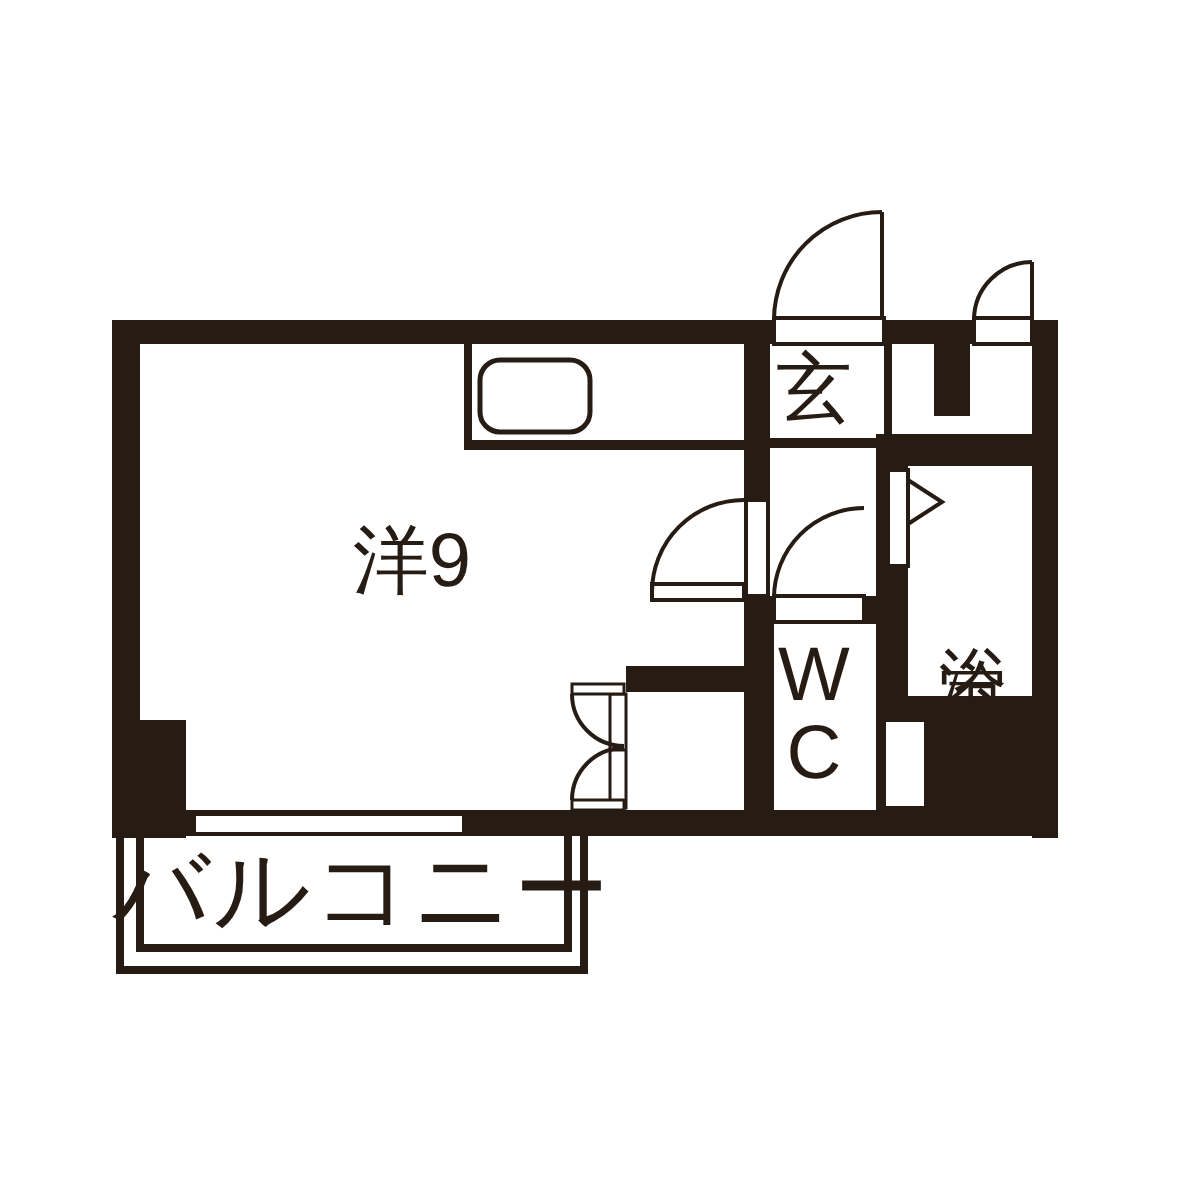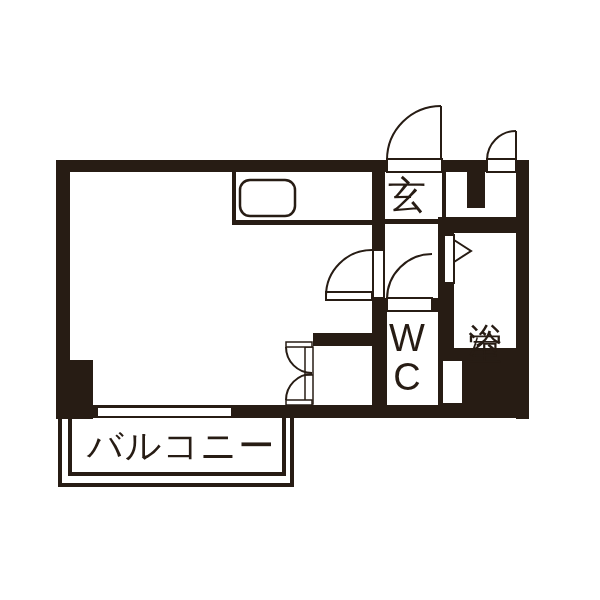--- a/index.html
+++ b/index.html
@@ -27,21 +27,21 @@
   .lbl-wc {
     left: 406px; top: 356px; font-size: 38px;
     writing-mode: vertical-rl; text-orientation: upright;
     letter-spacing: -3px; white-space: normal;
   }
   .lbl-bath {
     left: 485px; top: 302px; font-size: 34px;
     writing-mode: vertical-rl; text-orientation: upright;
     letter-spacing: 6px; white-space: normal;
   }
-  .lbl-balcony  { left: 181px; top: 446px; font-size: 36px; letter-spacing: 1px; }
+  .lbl-balcony  { left: 181px; top: 446px; font-size: 48px; letter-spacing: 1px; }
 </style>
 </head>
 <body>
 
 <div class="stage">
 
   <svg class="plan-svg" width="600" height="600" viewBox="0 0 600 600">
     <g fill="var(--ink)" stroke="none">
 
       <rect x="56" y="160" width="473" height="12"></rect>
@@ -102,17 +102,18 @@
 
       <path d="M 454,240 L 471,251 L 454,262 Z" fill="#ffffff"></path>
     </g>
 
     <g fill="none" stroke="var(--ink)" stroke-width="4">
       <path d="M 60,418 L 60,485 L 292,485 L 292,418"></path>
       <path d="M 70,418 L 70,474 L 284,474 L 284,418"></path>
     </g>
   </svg>
 
+  <div class="room-label lbl-living">洋9</div>
   <div class="room-label lbl-entrance">玄</div>
   <div class="room-label lbl-wc">WC</div>
   <div class="room-label lbl-bath">浴室</div>
   <div class="room-label lbl-balcony">バルコニー</div>
 </div>
 
 </body></html>

